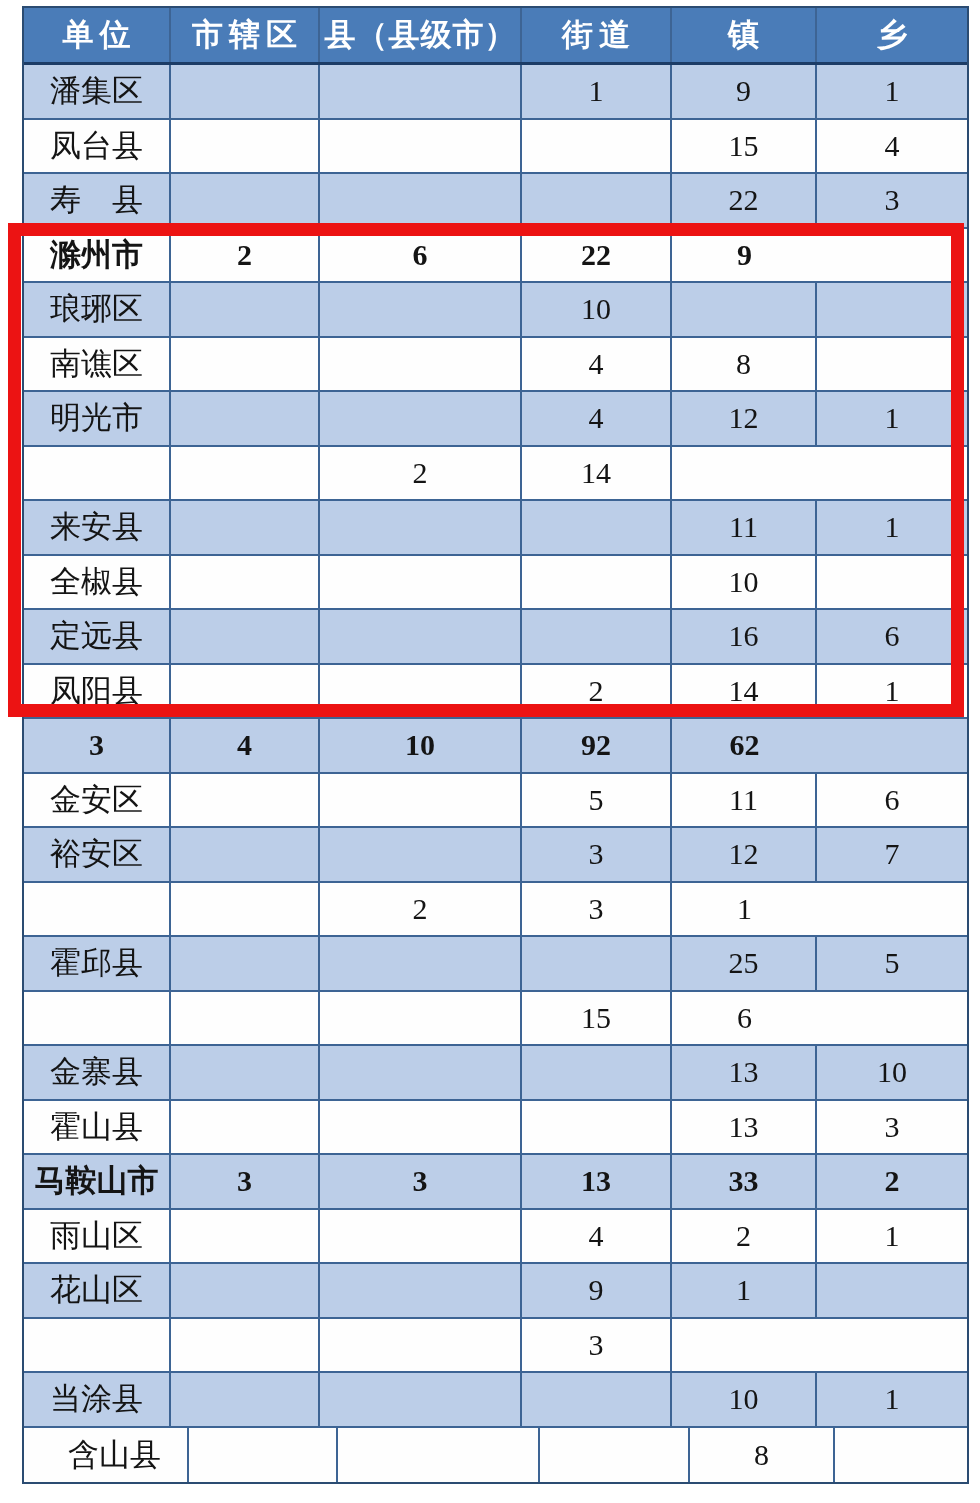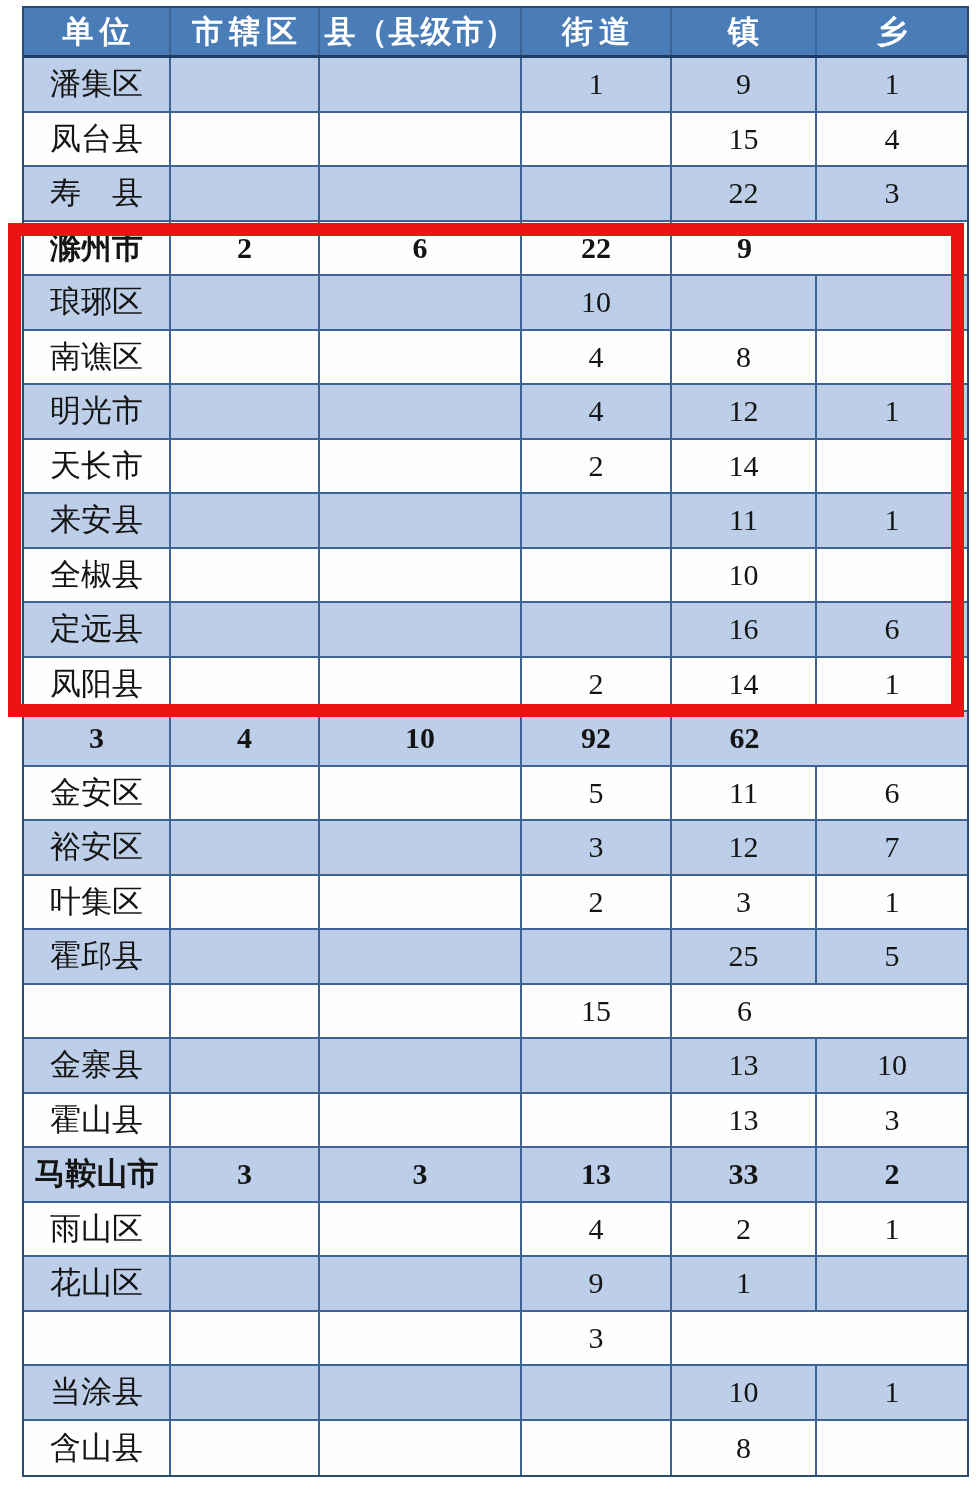--- a/index.html
+++ b/index.html
@@ -31,25 +31,25 @@
     background:var(--plain-bg);
   }
   .row{
     display:grid;
     grid-template-columns:147px 149px 202px 150px 145px 150px;
     height:54.5px;
     box-sizing:border-box;
     border-bottom:2px solid var(--line);
     text-align:center;
   }
-  .row:last-child{border-bottom:none;}
+  .row:last-child{border-bottom:none;padding-left:18px;}
   .header-row{
     display:grid;
     grid-template-columns:147px 149px 202px 150px 145px 150px;
-    height:50px;
+    height:57px;
     box-sizing:border-box;
     background:var(--header-bg);
     border-bottom:3px solid var(--header-line);
   }
   .cell,.hcell{
     display:flex;
     align-items:center;
     justify-content:center;
     border-right:2px solid var(--line);
     box-sizing:border-box;
@@ -146,21 +146,20 @@
   </div>
         <div class="row shade">
     <div class="cell name">明光市</div>
     <div class="cell"></div>
     <div class="cell"></div>
     <div class="cell">4</div>
     <div class="cell">12</div>
     <div class="cell">1</div>
   </div>
         <div class="row plain">
-    <div class="cell name">天长市</div>
     <div class="cell"></div>
     <div class="cell"></div>
     <div class="cell">2</div>
     <div class="cell">14</div>
     <div class="cell"></div>
   </div>
         <div class="row shade">
     <div class="cell name">来安县</div>
     <div class="cell"></div>
     <div class="cell"></div>
@@ -209,21 +208,20 @@
   </div>
         <div class="row shade">
     <div class="cell name">裕安区</div>
     <div class="cell"></div>
     <div class="cell"></div>
     <div class="cell">3</div>
     <div class="cell">12</div>
     <div class="cell">7</div>
   </div>
         <div class="row plain">
-    <div class="cell name">叶集区</div>
     <div class="cell"></div>
     <div class="cell"></div>
     <div class="cell">2</div>
     <div class="cell">3</div>
     <div class="cell">1</div>
   </div>
         <div class="row shade">
     <div class="cell name">霍邱县</div>
     <div class="cell"></div>
     <div class="cell"></div>

